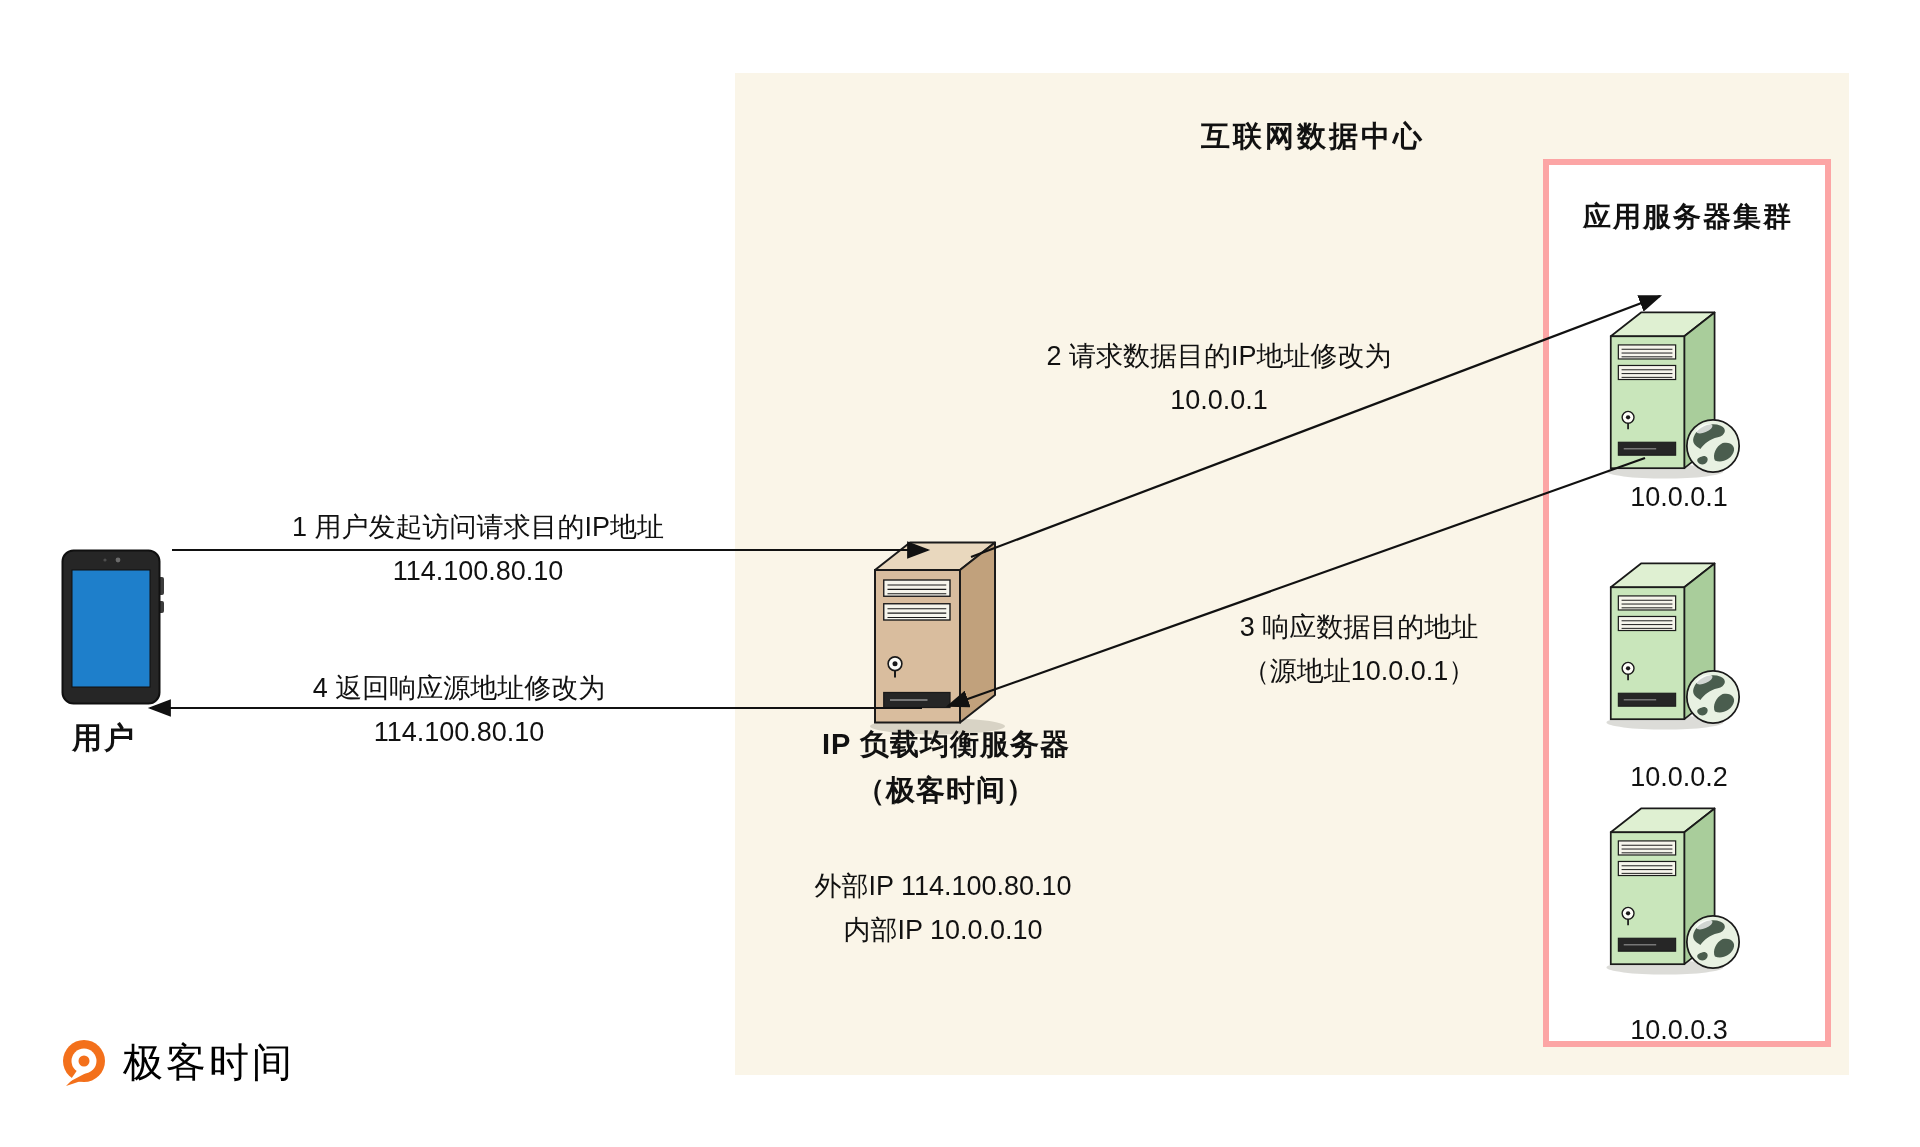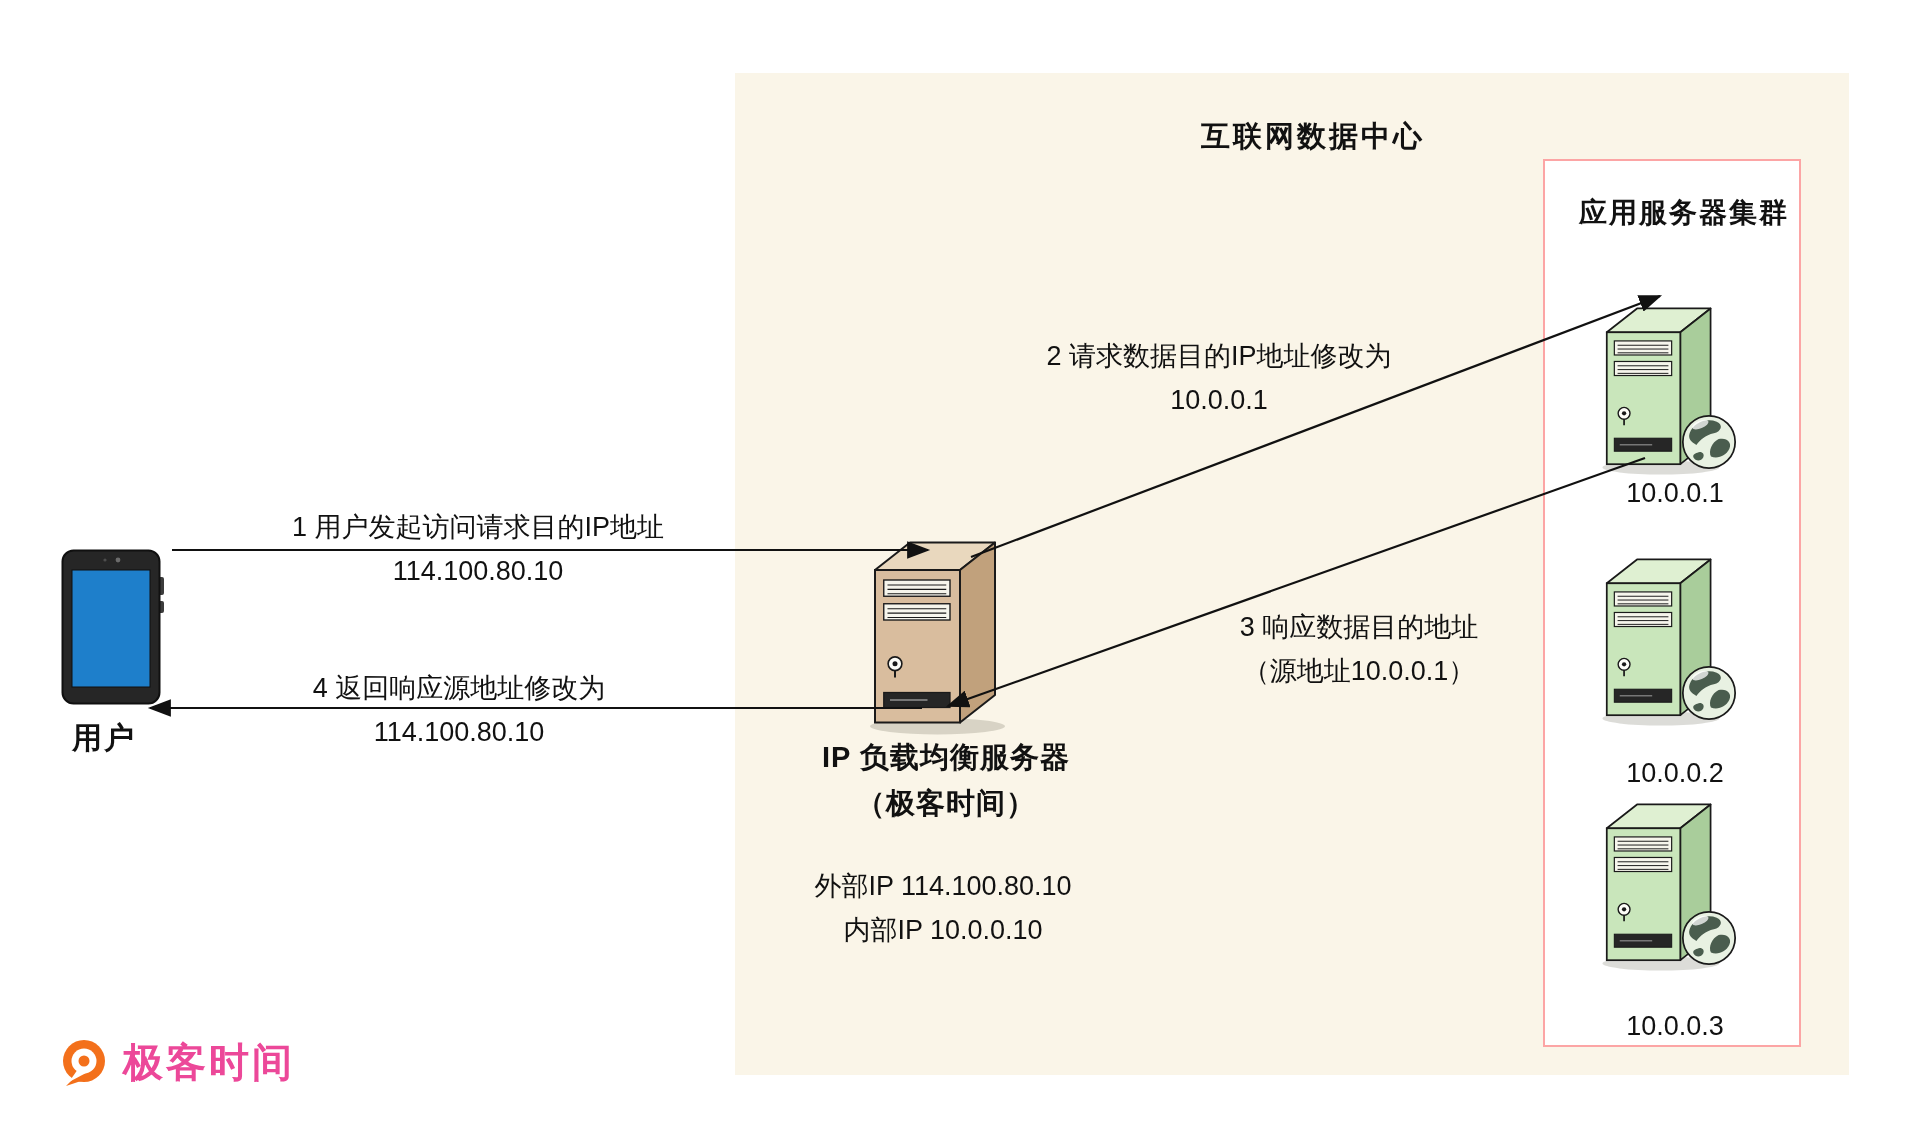--- a/index.html
+++ b/index.html
@@ -4,37 +4,37 @@
 <style>
   html,body{margin:0;padding:0;background:#ffffff;}
   .canvas{
     position:relative;width:1920px;height:1147px;overflow:hidden;background:#ffffff;
     font-family:"Liberation Sans","DejaVu Sans",sans-serif;color:var(--ink,#111);
   }
   .defs{position:absolute;width:0;height:0;overflow:hidden;}
   .idc-bg{position:absolute;left:735px;top:73px;width:1114px;height:1002px;background:var(--cream,#FAF5E8);}
   .txt{position:absolute;transform:translateX(-50%);white-space:nowrap;}
   .title{font-size:29px;font-weight:700;letter-spacing:3px;margin-left:40px;}
-  .cluster-box{position:absolute;left:1543px;top:159px;width:258px;height:888px;background:#ffffff;border:2px solid #fca5a5;box-sizing:border-box;}
+  .cluster-box{position:absolute;left:1543px;top:159px;width:288px;height:888px;background:#ffffff;border:6px solid #fca5a5;box-sizing:border-box;}
   .cluster-title{font-size:28px;font-weight:700;letter-spacing:2px;}
   .server{position:absolute;width:150px;height:175px;}
   .server .tower-svg{position:absolute;left:0;top:0;}
   .server .globe-svg{position:absolute;left:80px;top:108px;}
   .ip{font-size:27px;font-weight:400;}
   .device{position:absolute;left:61px;top:549px;width:104px;height:156px;}
   .lb{position:absolute;left:865px;top:535px;width:150px;height:200px;}
   .overlay{position:absolute;left:0;top:0;pointer-events:none;}
   .label-block{
     position:absolute;transform:translateX(-50%);text-align:center;white-space:nowrap;
     font-size:27px;font-weight:500;line-height:44px;color:var(--ink,#111);
   }
   .lb-name{font-size:29px;font-weight:700;line-height:46px;letter-spacing:1px;}
   .user-label{font-size:30px;font-weight:700;letter-spacing:2px;}
   .logo{position:absolute;left:59px;top:1037px;display:flex;align-items:center;gap:14px;}
-  .logo-text{font-size:40px;font-weight:700;color:#ec4899;letter-spacing:3px;line-height:50px;}
+  .logo-text{font-size:40px;font-weight:400;color:#000000;letter-spacing:3px;line-height:50px;}
 </style>
 </head>
 <body>
 
 <div class="canvas">
 
   <svg class="defs" aria-hidden="true">
     <defs>
       <symbol id="tower" viewBox="0 0 120 160">
         <ellipse cx="58" cy="153" rx="54" ry="6.5" fill="rgba(60,60,40,0.18)"></ellipse>
@@ -149,21 +149,21 @@
   <div class="label-block" style="left:1359px;top:605px;">
     <div>3 响应数据目的地址</div>
     <div>（源地址10.0.0.1）</div>
   </div>
 
   <div class="label-block" style="left:459px;top:666px;">
     <div>4 返回响应源地址修改为</div>
     <div>114.100.80.10</div>
   </div>
 
-  <div class="label-block lb-name" style="left:946px;top:721px;margin-top:13px;">
+  <div class="label-block lb-name" style="left:946px;top:721px;">
     <div>IP 负载均衡服务器</div>
     <div>（极客时间）</div>
   </div>
 
   <div class="label-block" style="left:943px;top:864px;">
     <div>外部IP 114.100.80.10</div>
     <div>内部IP 10.0.0.10</div>
   </div>
 
   <div class="logo">

